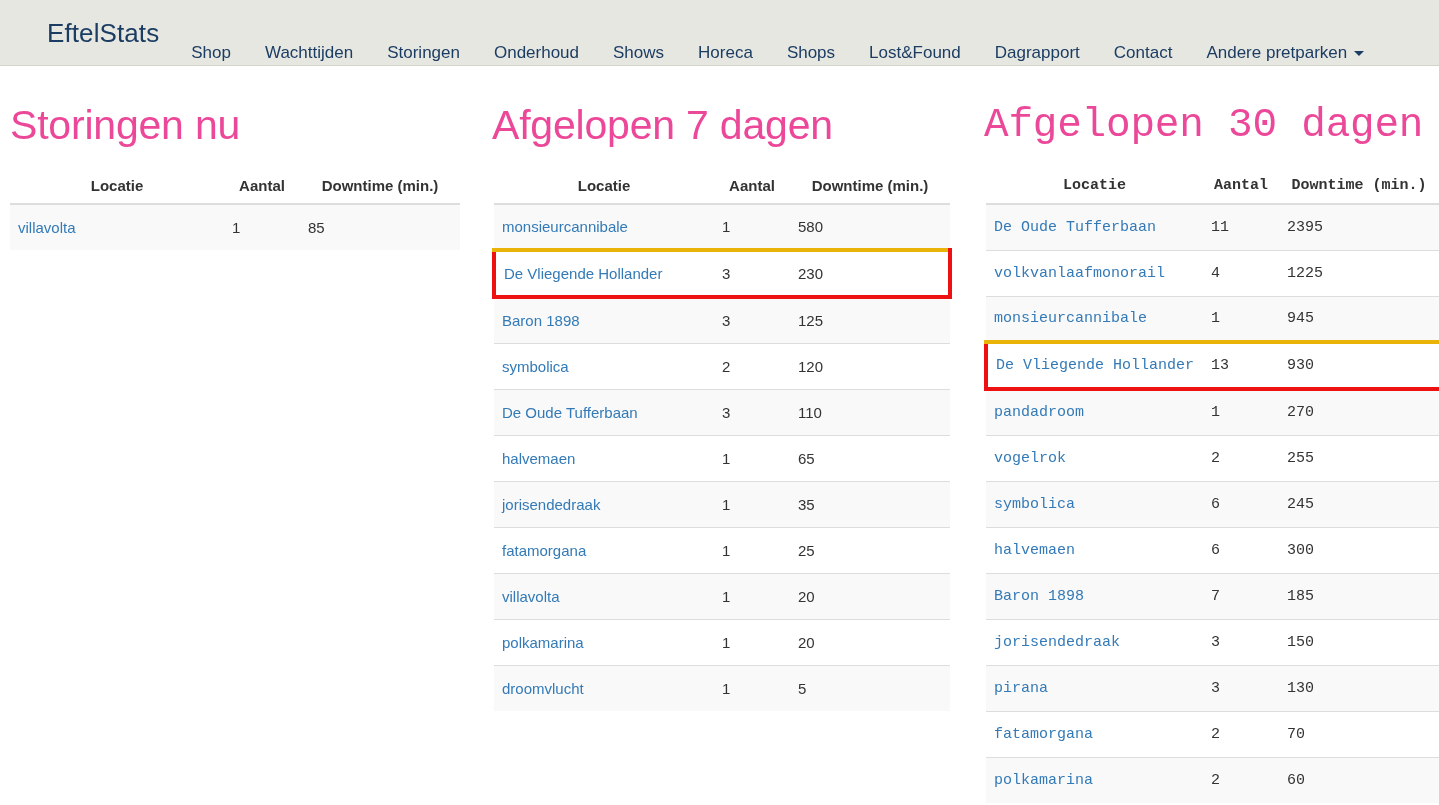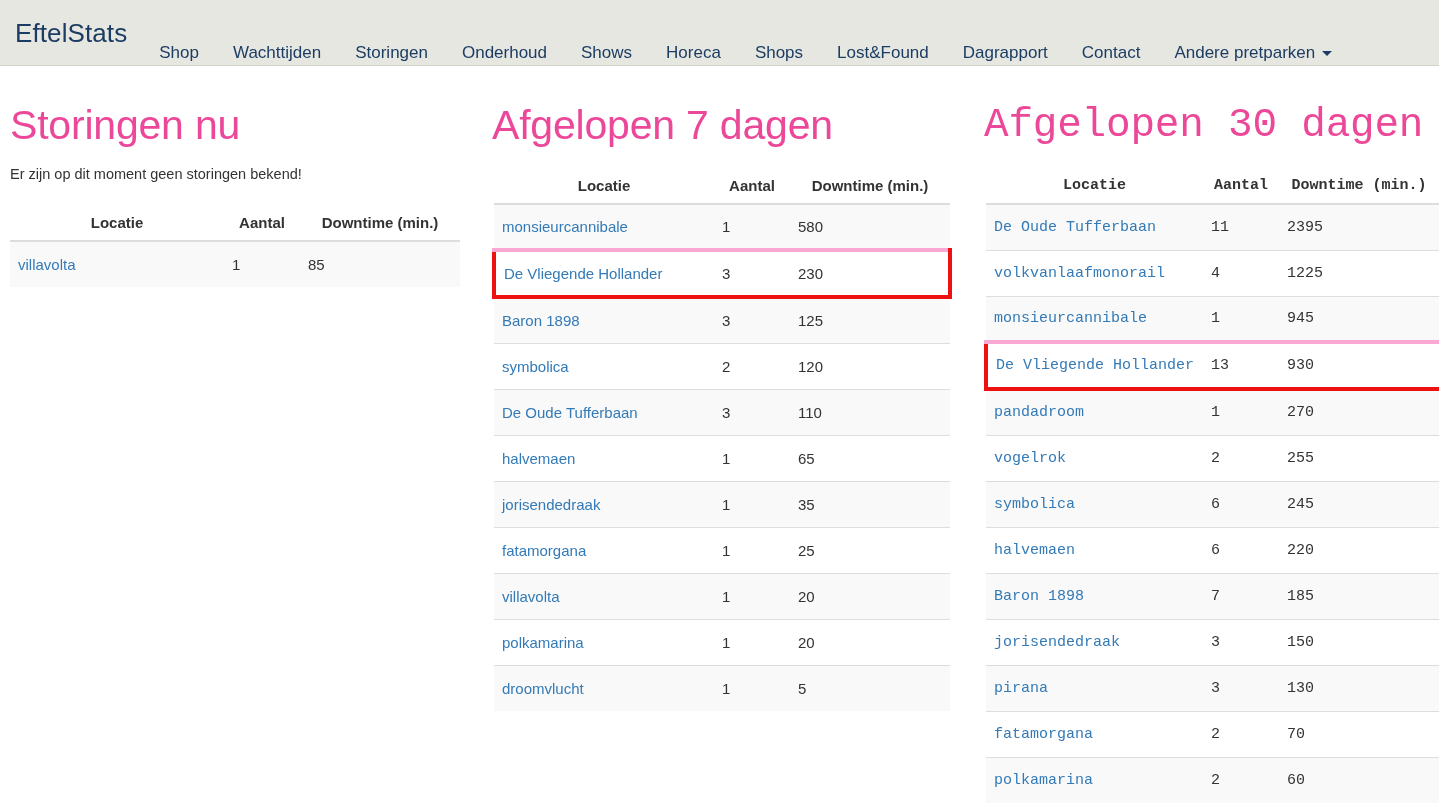--- a/index.html
+++ b/index.html
@@ -27,20 +27,21 @@
     padding-left: 9px;
   }
   .navbar-brand {
     font-size: 26px;
     color: #1c3d63;
     line-height: 1;
     padding: 0 15px 0 6px;
     letter-spacing: 0.1px;
     text-decoration: none;
     white-space: nowrap;
+    margin-left: 32px;
   }
   .nav-list {
     list-style: none;
     margin: 0;
     padding: 0;
     display: flex;
     align-items: center;
   }
   .nav-item > a {
     display: block;
@@ -134,21 +135,21 @@
     text-decoration: none;
   }
 
   .c-loc { width: auto; }
   .c-cnt { width: 76px; }
   .c-dwn { width: 160px; }
 
   
   tr.highlight td {
     background: #ffffff !important;
-    border-top: 4px solid #f9a8d4;
+    border-top: 4px solid #eab308;
     border-bottom: 4px solid #ee1111;
     position: relative;
   }
   tr.highlight td:first-child { border-left: 4px solid #ee1111; }
   tr.highlight td:last-child  { border-right: 4px solid #ee1111; }
   tr.highlight.flush-right td:last-child { border-right: none; }
 </style>
 </head>
 <body>
 
@@ -188,21 +189,20 @@
       <li class="nav-item">
         <a href="#"><span>Andere pretparken</span><span class="caret-icon"></span></a>
       </li>
     </ul>
 </nav>
 
 <div class="container">
 
   <div class="col col-left">
     <h1 class="page-heading">Storingen nu</h1>
-    <p class="notice">Er zijn op dit moment geen storingen bekend!</p>
     <table class="stats-table">
       <thead>
         <tr>
           <th class="c-loc">Locatie</th>
           <th class="c-cnt">Aantal</th>
           <th class="c-dwn">Downtime (min.)</th>
         </tr>
       </thead>
       <tbody>
           <tr>
@@ -326,21 +326,21 @@
             <td class="c-dwn">255</td>
           </tr>
           <tr>
             <td class="c-loc"><a href="#">symbolica</a></td>
             <td class="c-cnt">6</td>
             <td class="c-dwn">245</td>
           </tr>
           <tr>
             <td class="c-loc"><a href="#">halvemaen</a></td>
             <td class="c-cnt">6</td>
-            <td class="c-dwn">220</td>
+            <td class="c-dwn">300</td>
           </tr>
           <tr>
             <td class="c-loc"><a href="#">Baron 1898</a></td>
             <td class="c-cnt">7</td>
             <td class="c-dwn">185</td>
           </tr>
           <tr>
             <td class="c-loc"><a href="#">jorisendedraak</a></td>
             <td class="c-cnt">3</td>
             <td class="c-dwn">150</td>

